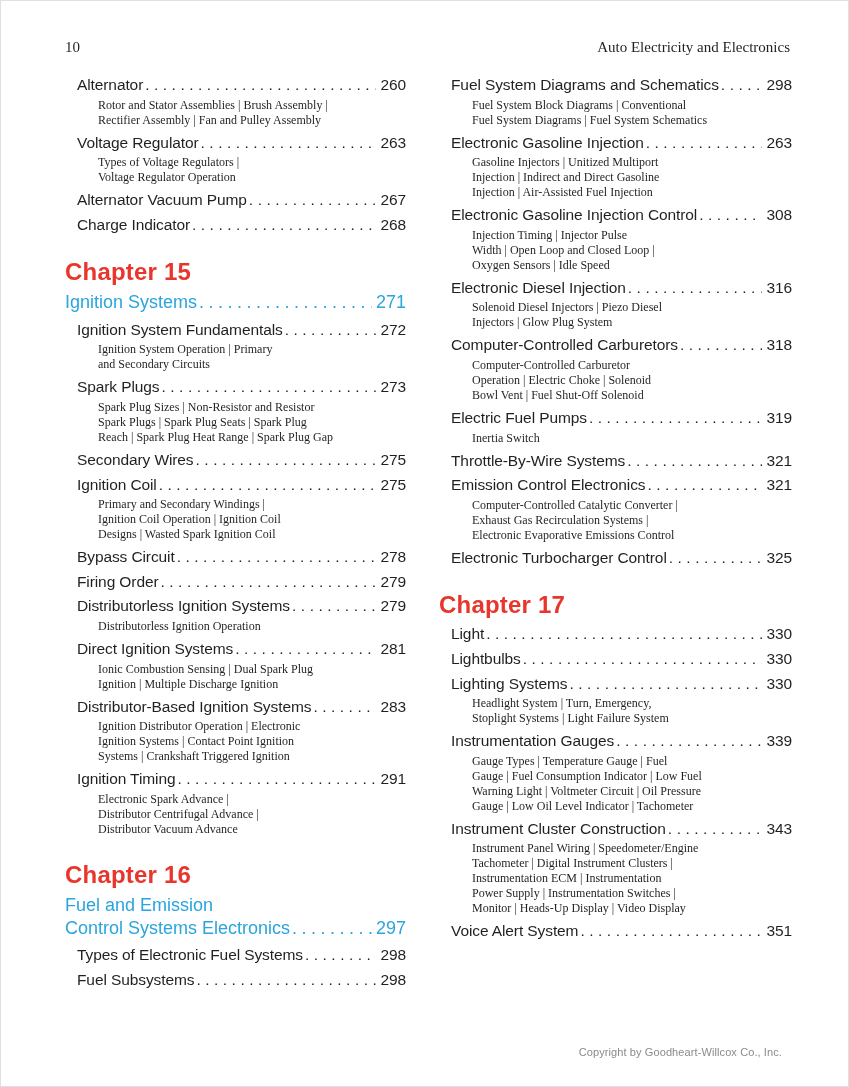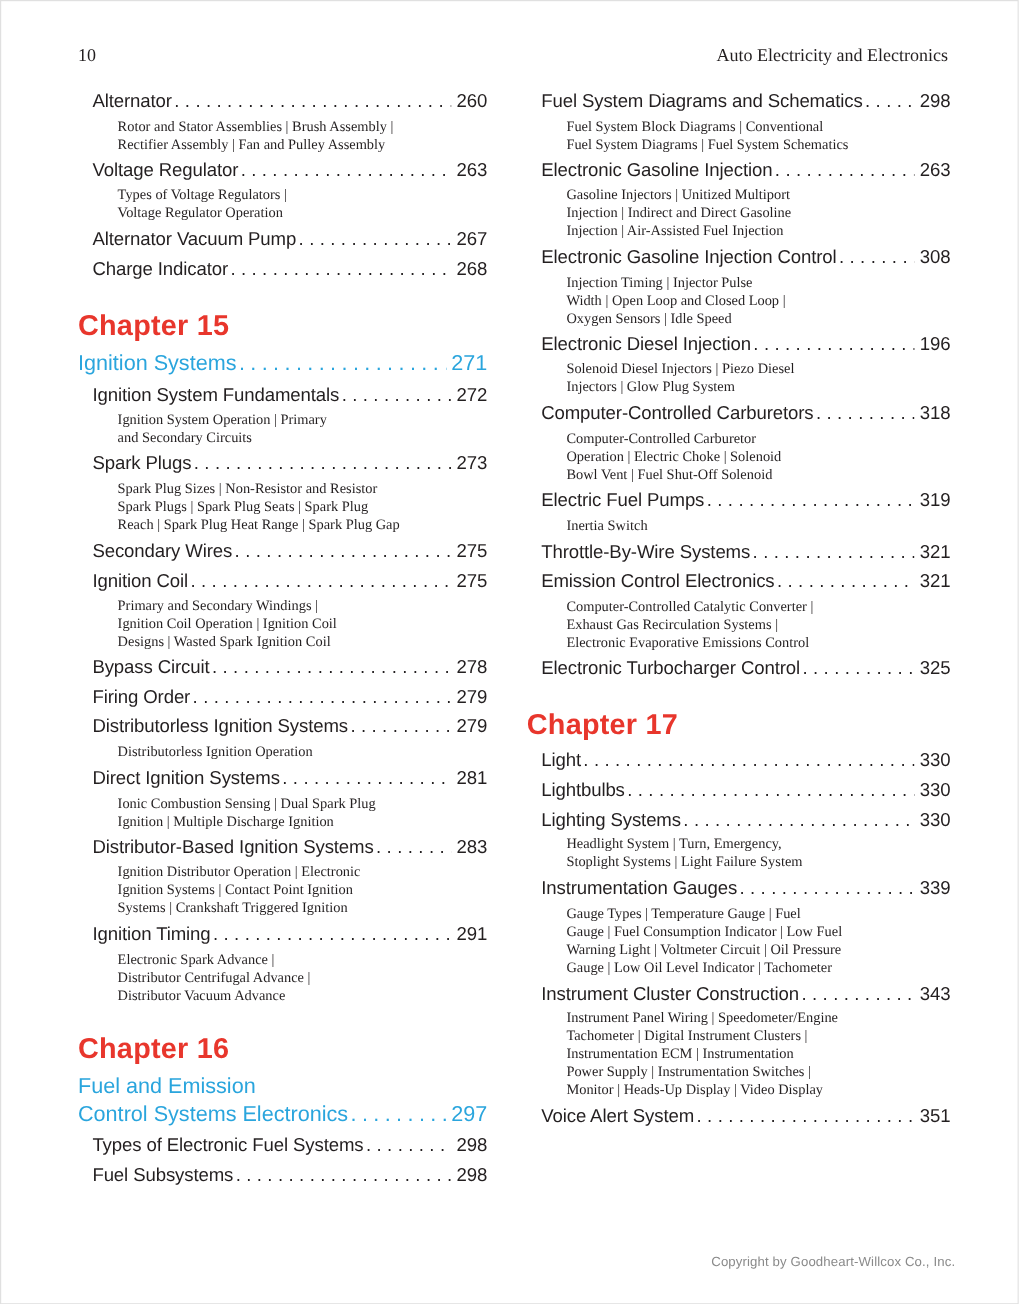--- a/index.html
+++ b/index.html
@@ -67,21 +67,21 @@
   .title {
     color: var(--blue, #2aa5dd);
     font-size: 18px;
     margin: 2px 0 4px 0;
     line-height: 1.3;
   }
   .title .leader-line { display: flex; align-items: baseline; }
   .title .dots::after { letter-spacing: 4.5px; }
   .page-footer {
     position: absolute;
-    right: 52px;
+    right: 66px;
     bottom: 28px;
     font-size: 11px;
     color: var(--muted, #8a8a8a);
     letter-spacing: 0.1px;
   }
 </style>
 </head>
 <body>
 
 <div class="page">
@@ -230,21 +230,21 @@
           <span class="label">Electronic Gasoline Injection Control</span>
           <span class="dots"></span>
           <span class="pnum">308</span>
         </div>
         <div class="sub">Injection Timing | Injector Pulse
 Width | Open Loop and Closed Loop |
 Oxygen Sensors | Idle Speed</div>
         <div class="entry">
           <span class="label">Electronic Diesel Injection</span>
           <span class="dots"></span>
-          <span class="pnum">196</span>
+          <span class="pnum">316</span>
         </div>
         <div class="sub">Solenoid Diesel Injectors | Piezo Diesel
 Injectors | Glow Plug System</div>
         <div class="entry">
           <span class="label">Computer-Controlled Carburetors</span>
           <span class="dots"></span>
           <span class="pnum">318</span>
         </div>
         <div class="sub">Computer-Controlled Carburetor
 Operation | Electric Choke | Solenoid

